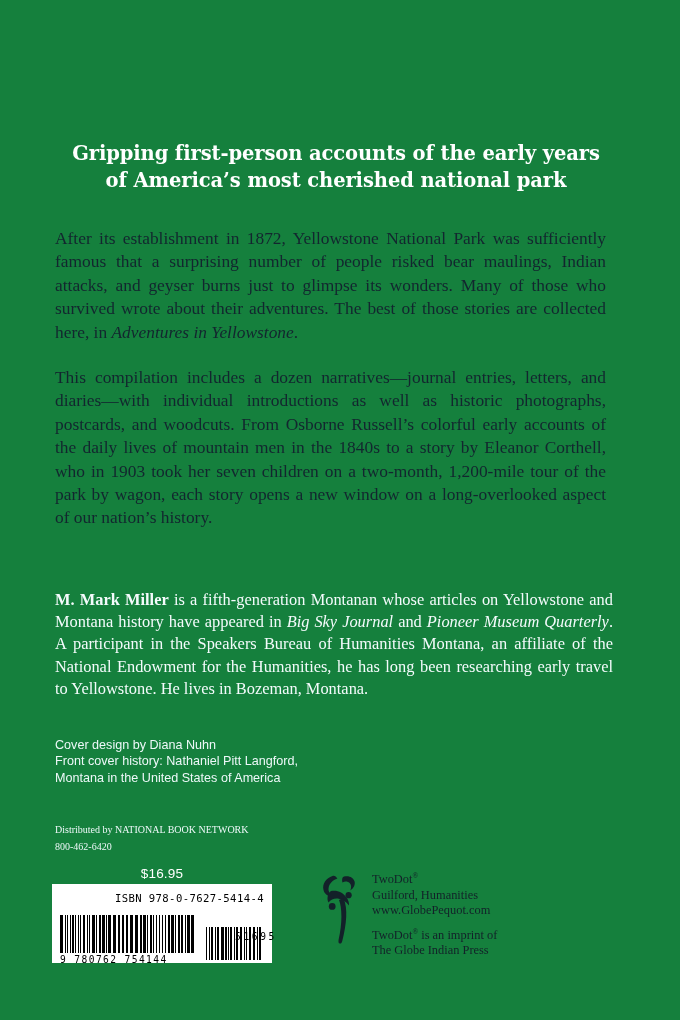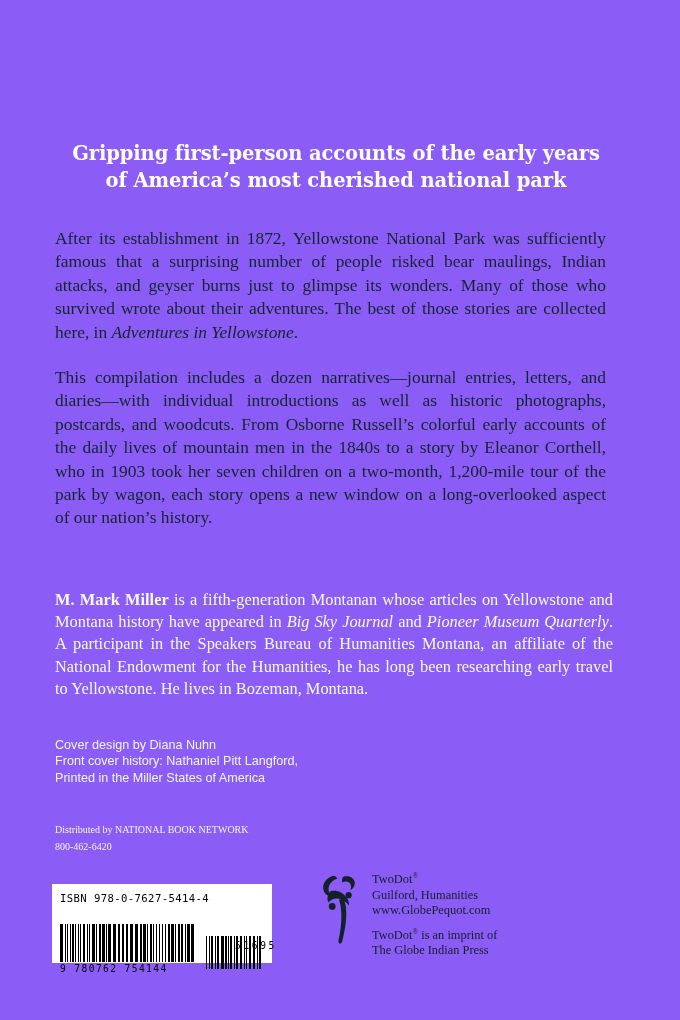--- a/index.html
+++ b/index.html
@@ -10,21 +10,21 @@
     width: 680px;
     height: 1020px;
     background: #3d8d9b;
     font-family: "Liberation Serif", serif;
     overflow: hidden;
     position: relative;
   }
   .cover {
     position: absolute;
     inset: 0;
-    background: #8b5cf6;
+    background: #15803d;
     padding-left: 46px;
   }
 
   
   .headline {
     position: absolute;
     left: 56px;
     top: 140px;
     width: 560px;
     text-align: center;
@@ -116,27 +116,27 @@
     position: absolute;
     left: 52px;
     top: 884px;
     width: 220px;
     height: 79px;
     background: #ffffff;
     box-sizing: border-box;
     padding: 6px 8px 4px 8px;
   }
   .barcode-isbn {
-    text-align: left;
+    text-align: right;
     color: #000000;
     font-family: "DejaVu Sans Mono", "Liberation Mono", monospace;
     font-size: 10.6px;
     letter-spacing: 0.4px;
     margin-top: 2px;
-    margin-bottom: 20px;
+    margin-bottom: 11px;
   }
   .barcode-row {
     display: flex;
     align-items: flex-end;
     justify-content: space-between;
     height: 50px;
   }
   .bc-main { width: 136px; position: relative; height: 50px; }
   .bc-addon { width: 58px; position: relative; height: 50px; }
   .bars {
@@ -210,28 +210,29 @@
   <div class="body-block">
     <p class="para"><span>After its establishment in 1872, Yellowstone National Park was sufficiently famous that a surprising number of people risked bear maulings, Indian attacks, and geyser burns just to glimpse its wonders. Many of those who survived wrote about their adventures. The best of those stories are collected here, in </span><span class="it">Adventures in Yellowstone</span><span>.</span></p>
     <p class="para">This compilation includes a dozen narratives—journal entries, letters, and diaries—with individual introductions as well as historic photographs, postcards, and woodcuts. From Osborne Russell’s colorful early accounts of the daily lives of mountain men in the 1840s to a story by Eleanor Corthell, who in 1903 took her seven children on a two-month, 1,200-mile tour of the park by wagon, each story opens a new window on a long-overlooked aspect of our nation’s history.</p>
   </div>
 
   <p class="bio"><b>M. Mark Miller</b><span> is a fifth-generation Montanan whose articles on Yellowstone and Montana history have appeared in </span><span class="it">Big Sky Journal</span><span> and </span><span class="it">Pioneer Museum Quarterly</span><span>. A participant in the Speakers Bureau of Humanities Montana, an affiliate of the National Endowment for the Humanities, he has long been researching early travel to Yellowstone. He lives in Bozeman, Montana.</span></p>
 
   <div class="credits">
     <div>Cover design by Diana Nuhn</div>
     <div>Front cover history: Nathaniel Pitt Langford,</div>
-    <div>Printed in the Miller States of America</div>
+    <div>Montana in the United States of America</div>
   </div>
 
   <div class="distributor">
     <div>Distributed by NATIONAL BOOK NETWORK</div>
     <div>800-462-6420</div>
   </div>
 
+  <div class="price">$16.95</div>
 
   <div class="barcode-box">
     <div class="barcode-isbn">ISBN 978-0-7627-5414-4</div>
     <div class="barcode-row">
       <div class="bc-main">
         <div class="bars" id="bars-main">
             <span class="bar" style="width: 3px; margin-right: 2px;"></span>
             <span class="bar" style="width: 1px; margin-right: 1px;"></span>
             <span class="bar" style="width: 1px; margin-right: 2px;"></span>
             <span class="bar" style="width: 1px; margin-right: 1px;"></span>

